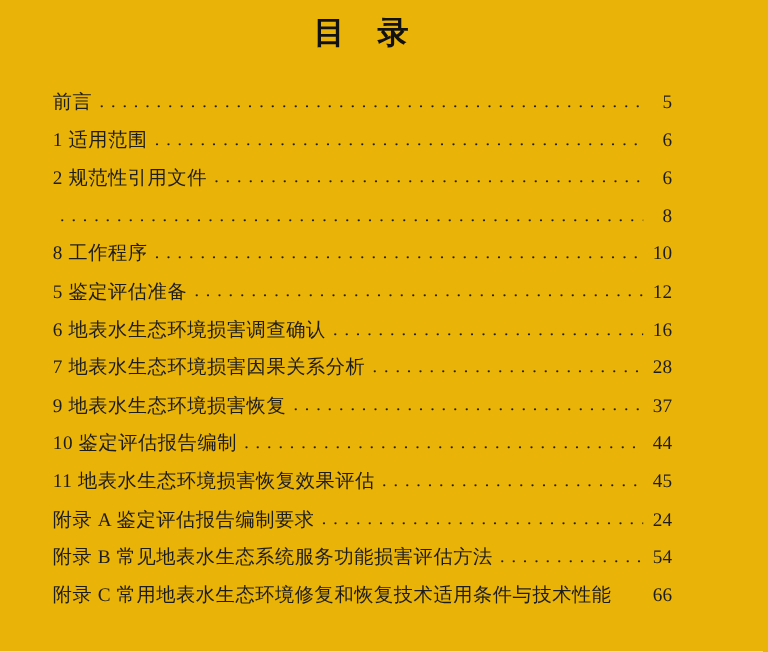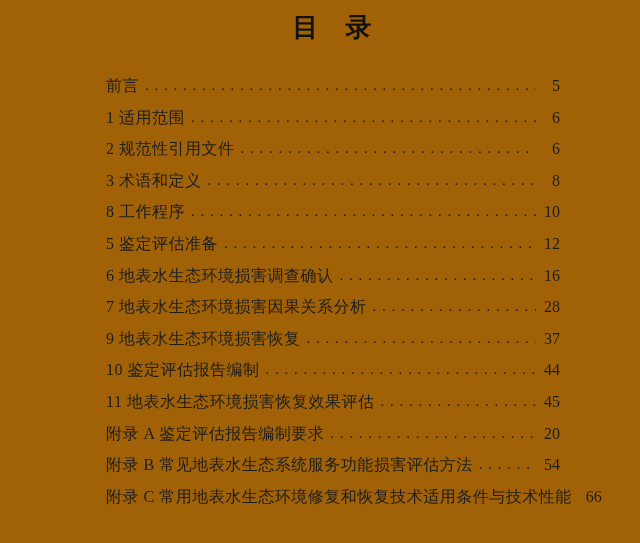--- a/index.html
+++ b/index.html
@@ -4,25 +4,25 @@
 <style>
   html, body {
     margin: 0;
     padding: 0;
     background: #ffffff;
   }
   .page {
     position: relative;
     width: 640px;
     height: 543px;
-    background: #a16207;
+    background: #eab308;
     color: #1d1d1d;
     overflow: hidden;
     box-sizing: border-box;
-    padding: 8px 80px 0 106px;
+    padding: 8px 80px 0 44px;
     font-family: "Liberation Serif", "DejaVu Serif", serif;
   }
   .title {
     margin: 0 0 24px 0;
     text-align: center;
     font-family: "Liberation Sans", "DejaVu Sans", sans-serif;
     font-weight: bold;
     font-size: 26px;
     line-height: 38px;
     letter-spacing: 2px;
@@ -83,21 +83,20 @@
     <span class="toc-page">6</span>
   </div>
 
   <div class="toc-row">
     <span class="toc-label">2 规范性引用文件</span>
     <span class="toc-dots"></span>
     <span class="toc-page">6</span>
   </div>
 
   <div class="toc-row">
-    <span class="toc-label">3 术语和定义</span>
     <span class="toc-dots"></span>
     <span class="toc-page">8</span>
   </div>
 
   <div class="toc-row">
     <span class="toc-label">8 工作程序</span>
     <span class="toc-dots"></span>
     <span class="toc-page">10</span>
   </div>
 
@@ -134,21 +133,21 @@
 
   <div class="toc-row">
     <span class="toc-label">11 地表水生态环境损害恢复效果评估</span>
     <span class="toc-dots"></span>
     <span class="toc-page">45</span>
   </div>
 
   <div class="toc-row">
     <span class="toc-label">附录 A 鉴定评估报告编制要求</span>
     <span class="toc-dots"></span>
-    <span class="toc-page">20</span>
+    <span class="toc-page">24</span>
   </div>
 
   <div class="toc-row">
     <span class="toc-label">附录 B 常见地表水生态系统服务功能损害评估方法</span>
     <span class="toc-dots"></span>
     <span class="toc-page">54</span>
   </div>
 
   <div class="toc-row">
     <span class="toc-label">附录 C 常用地表水生态环境修复和恢复技术适用条件与技术性能</span>

